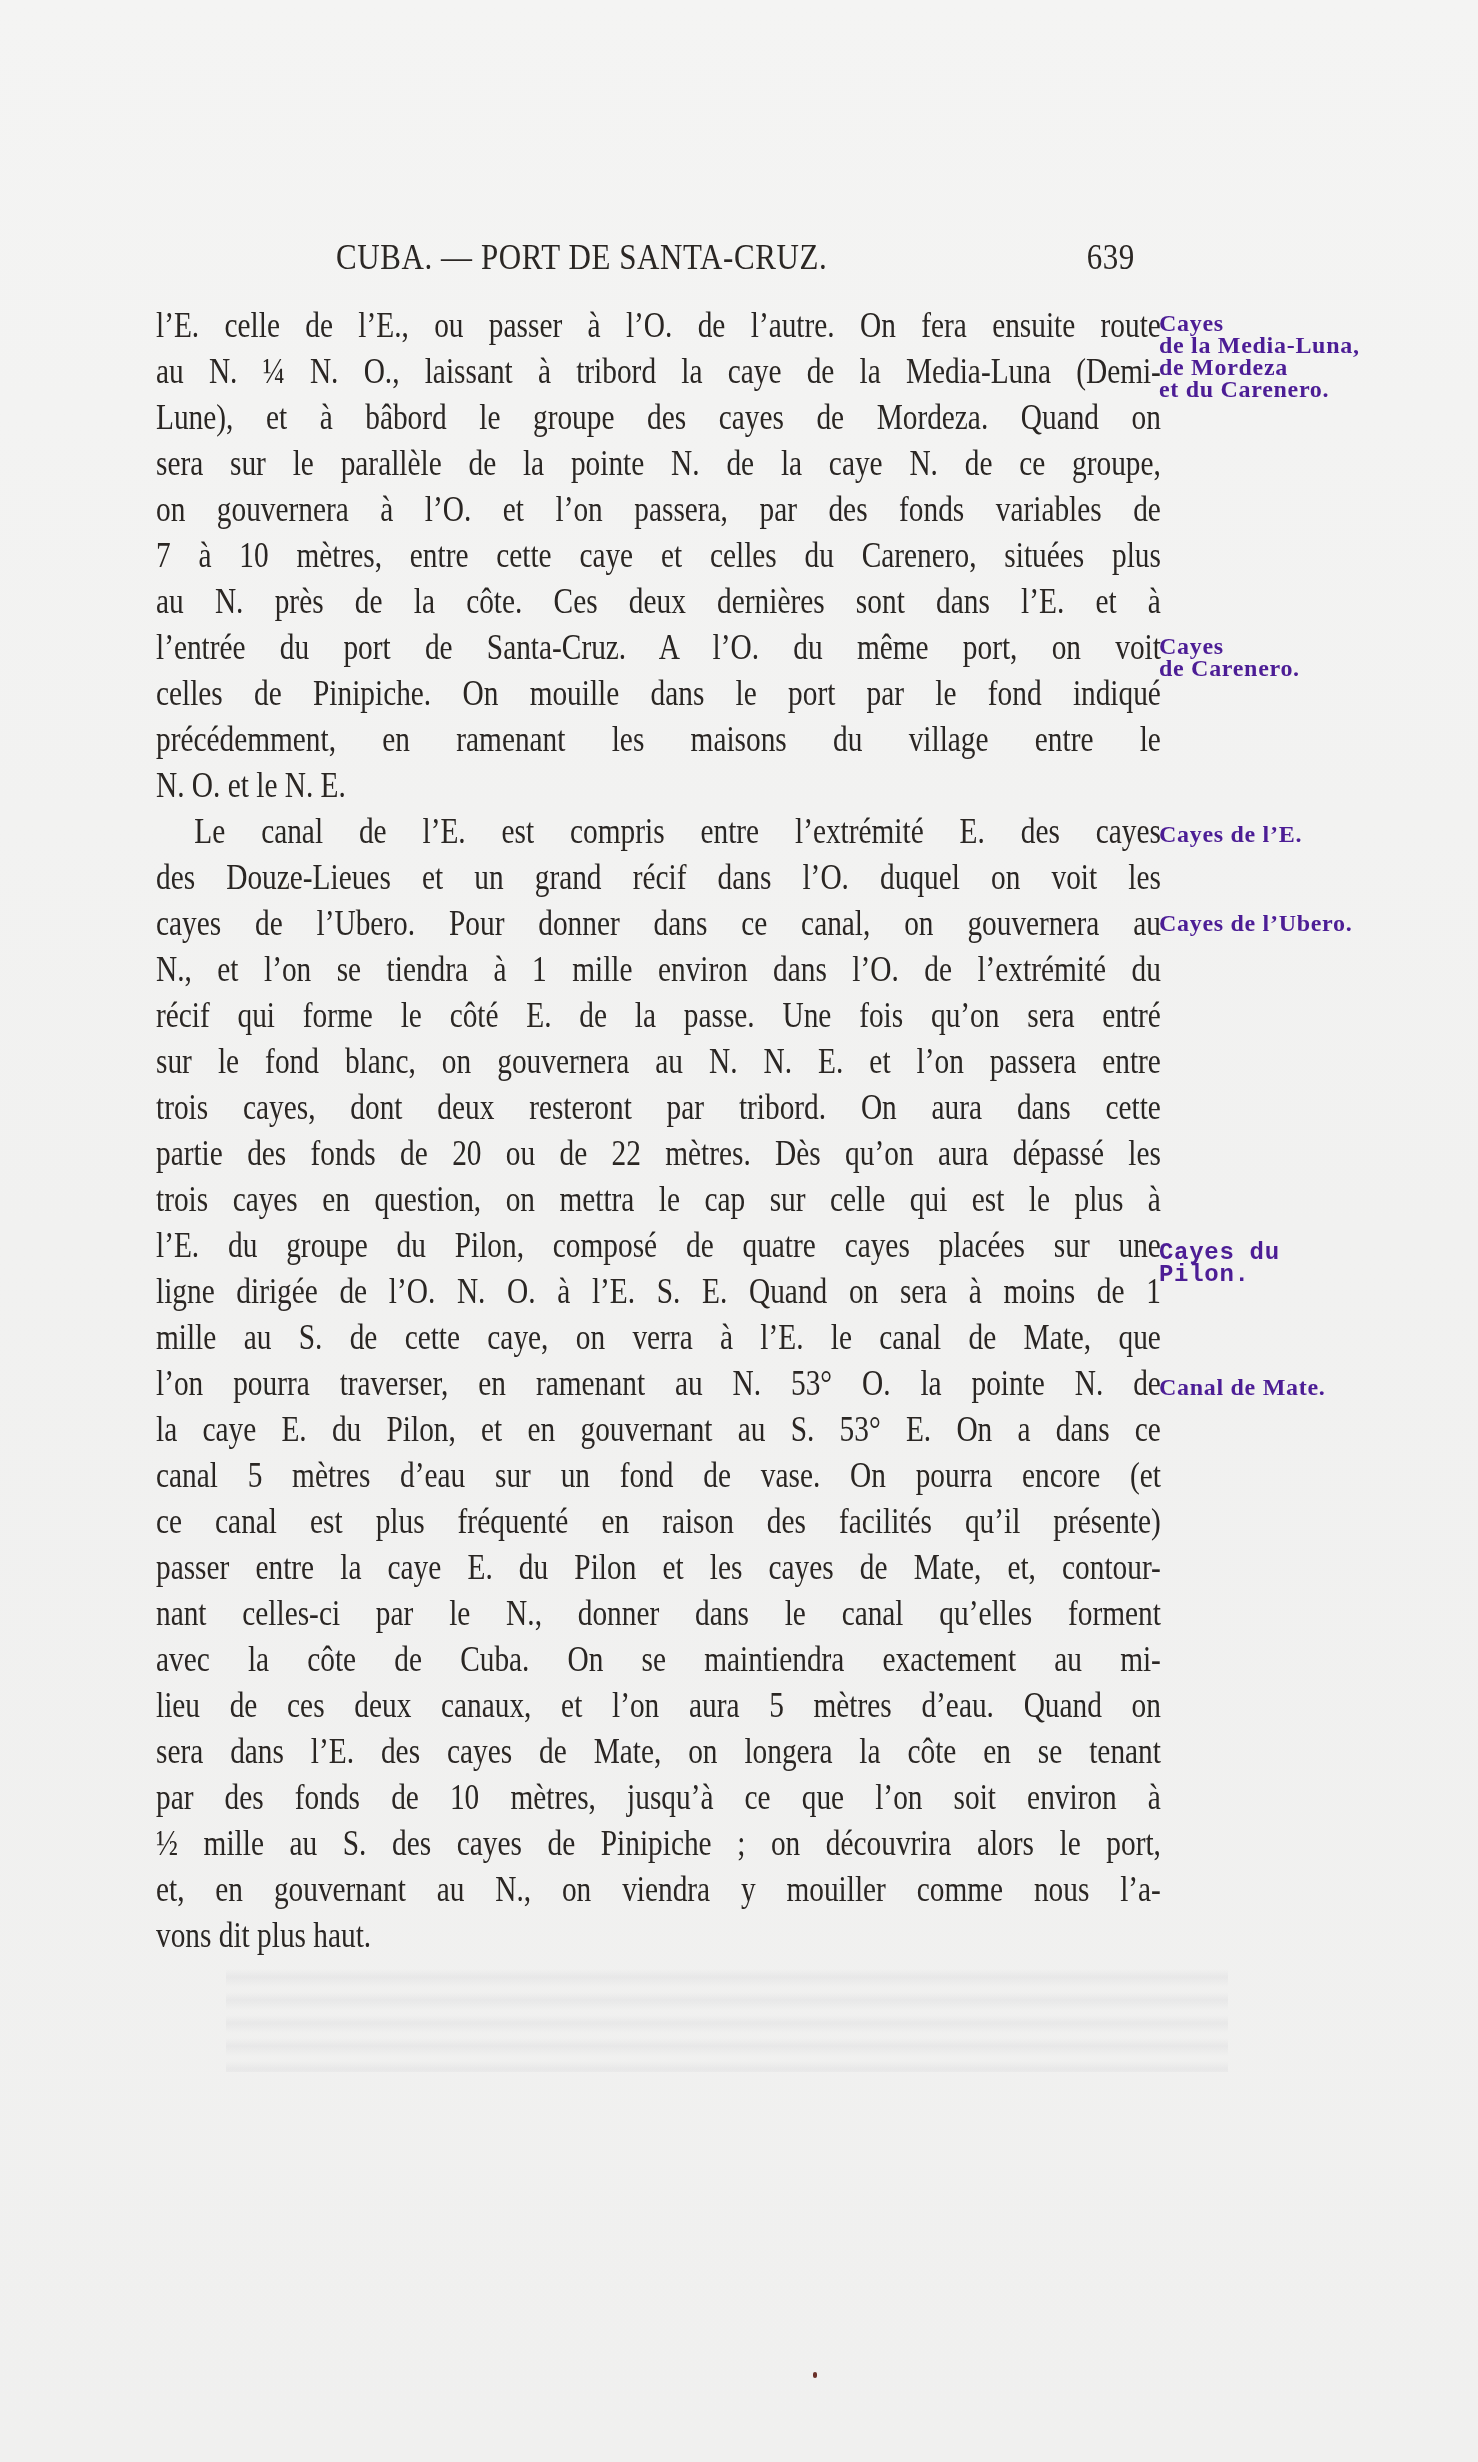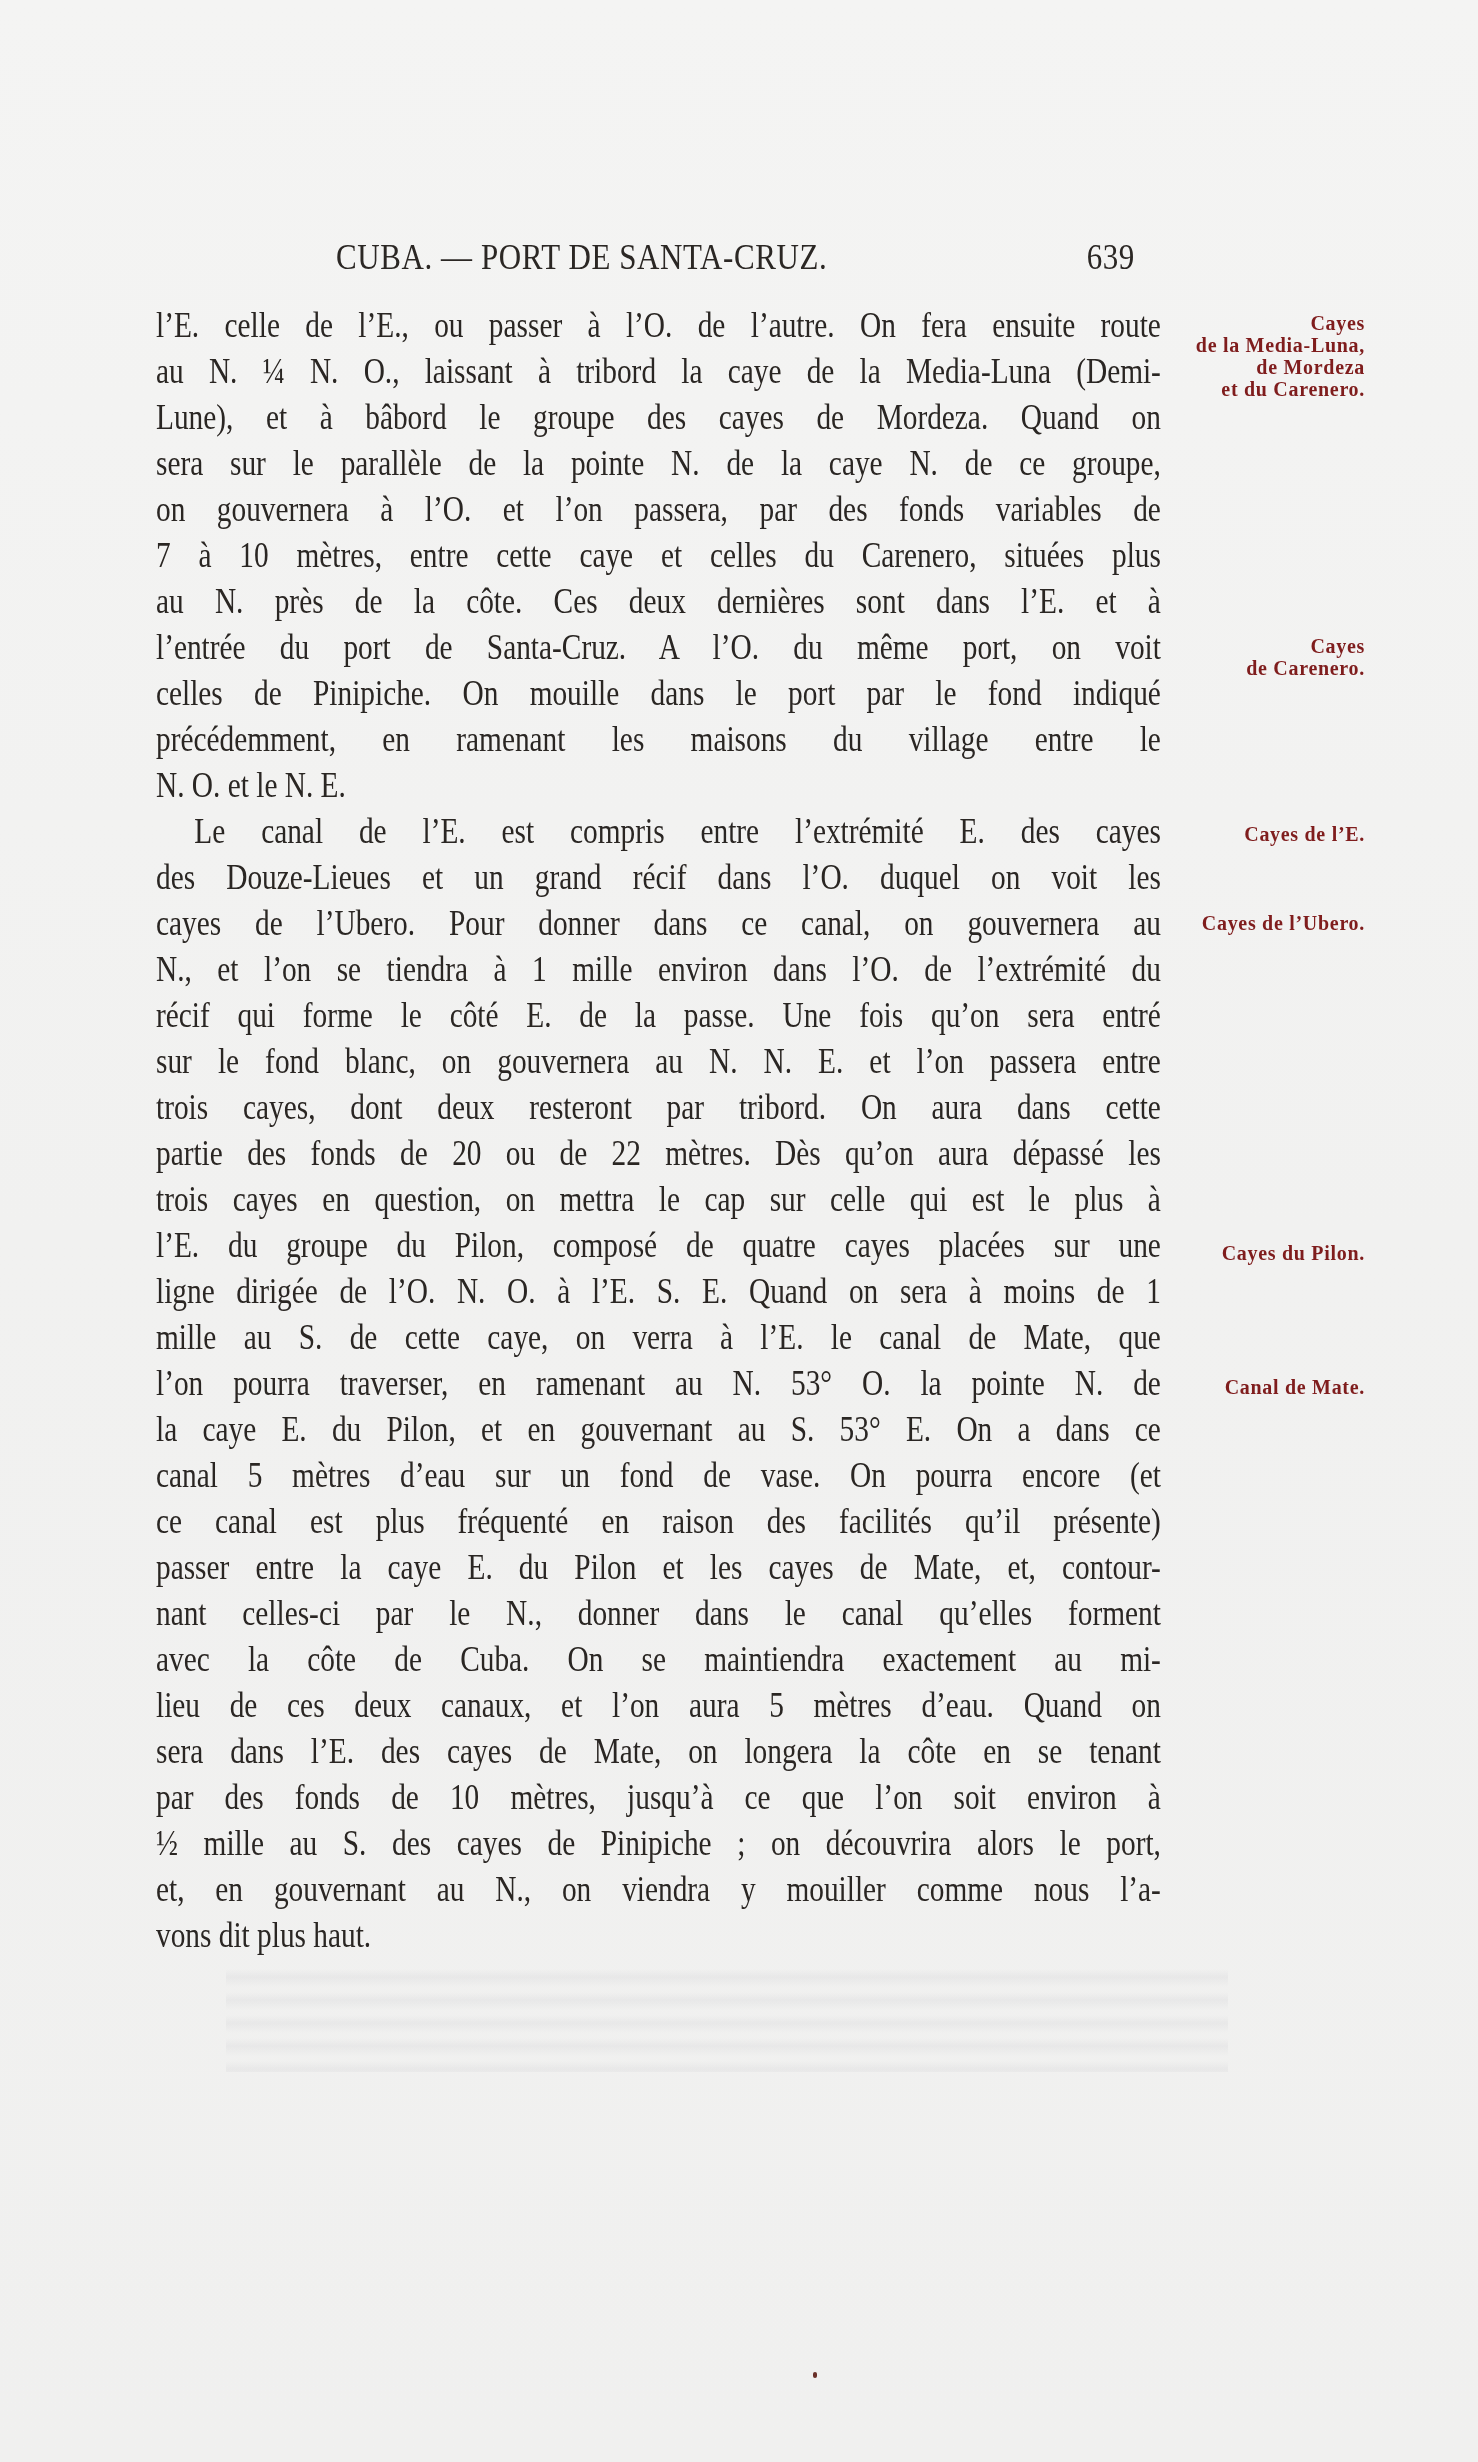--- a/index.html
+++ b/index.html
@@ -29,22 +29,22 @@
     .line {
       height: 46px; line-height: 46px;
       font-size: 36px; white-space: nowrap;
       text-align: justify; text-align-last: justify;
       transform: scaleX(0.815); transform-origin: left center;
       width: 1233px;
     }
     .line.last { text-align-last: left; }
     .line.indent { padding-left: 47px; box-sizing: border-box; }
     .margin-note {
-      position: absolute; left: 1159px; width: 206px; text-align: right;
-      font-size: 20px; line-height: 22px; font-weight: bold; color: #7f1d1d;
+      position: absolute; left: 1159px; width: 206px; text-align: left;
+      font-size: 24px; line-height: 22px; font-weight: bold; color: #4c1d95;
       letter-spacing: 0.7px;
     }
     .speck { position: absolute; left: 813px; top: 2372px; width: 4.1px; height: 6.2px; background: #6a3028; border-radius: 2.1px; }
   </style>
 </head>
 <body>
 
 <div class="page"></div>
 <div class="bleed"></div>
 
@@ -101,21 +101,21 @@
 <div class="margin-note" style="top:635px;">
   <div>Cayes</div>
   <div>de Carenero.</div>
 </div>
 <div class="margin-note" style="top:823px;">
   <div>Cayes de l’E.</div>
 </div>
 <div class="margin-note" style="top:912px;">
   <div>Cayes de l’Ubero.</div>
 </div>
-<div class="margin-note" style="top:1242px;">
+<div class="margin-note" style="top:1242px;font-family:Liberation Mono, monospace;">
   <div>Cayes du Pilon.</div>
 </div>
 <div class="margin-note" style="top:1376px;">
   <div>Canal de Mate.</div>
 </div>
 
 <div class="speck"></div>
 
 
 </body></html>

